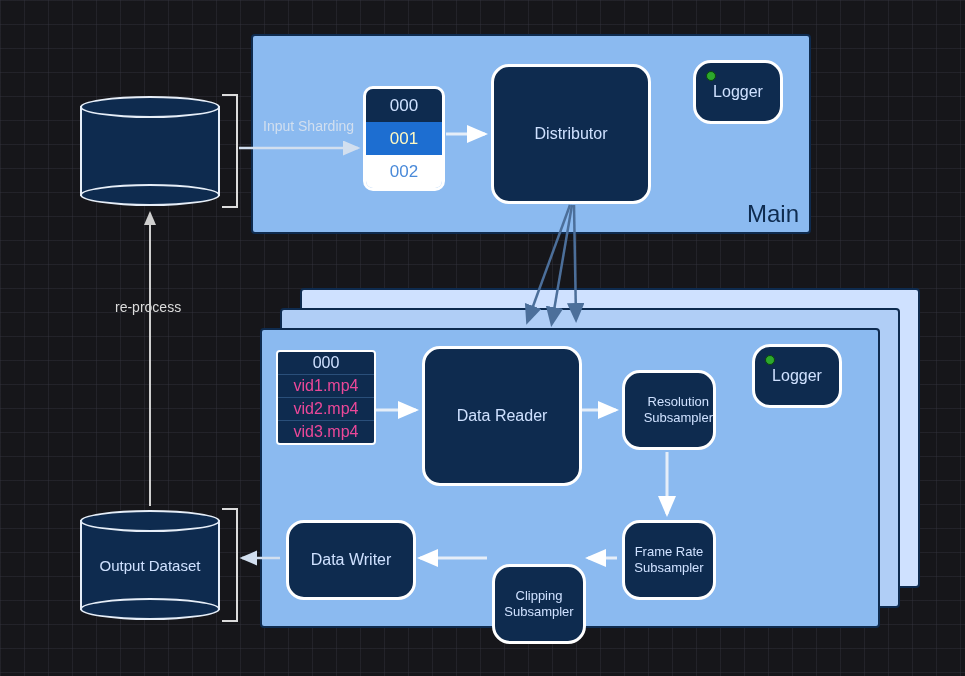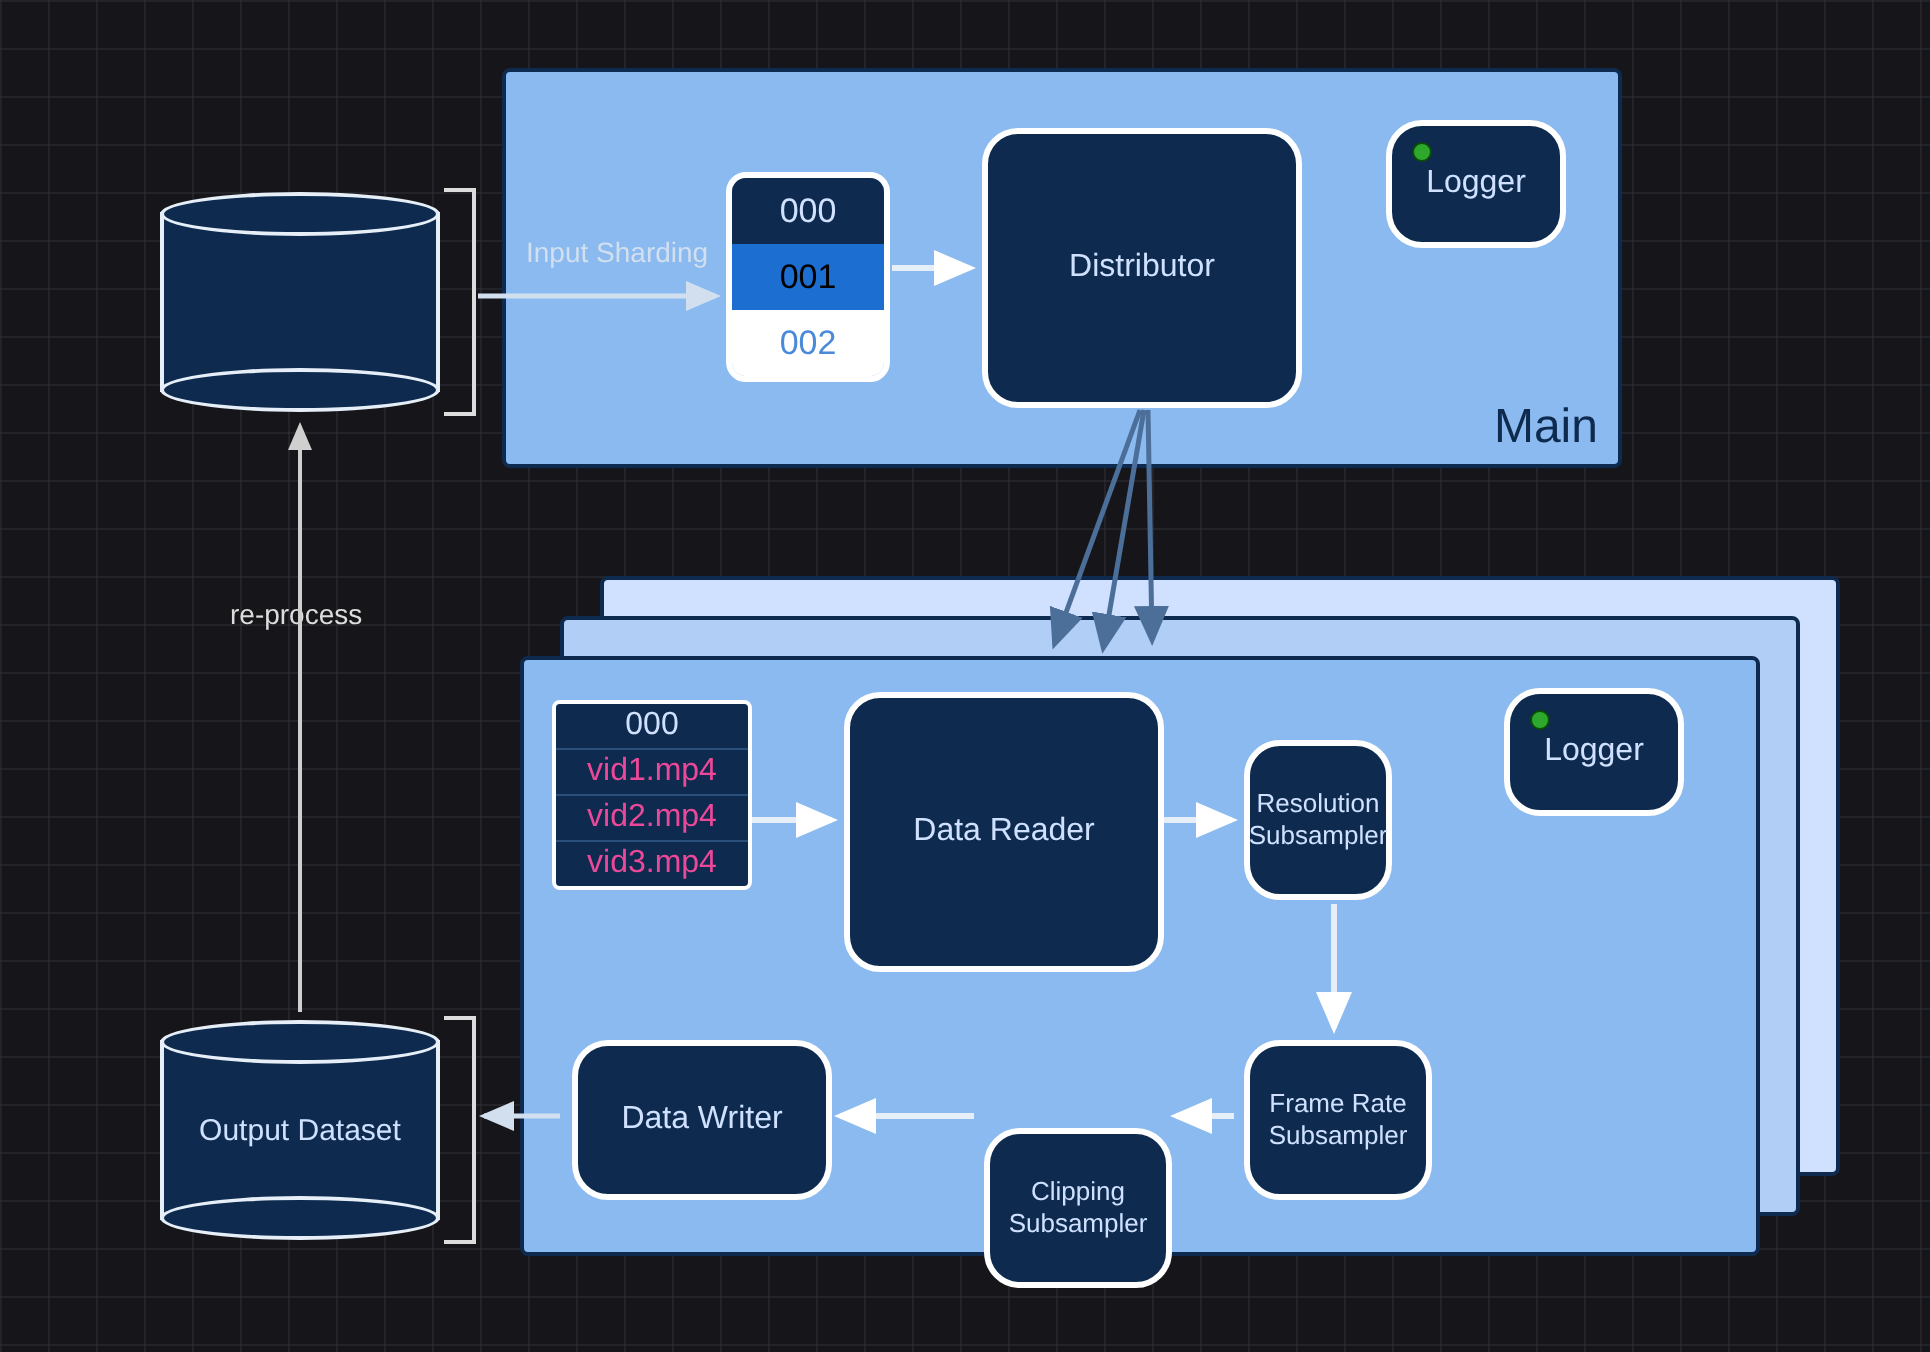--- a/index.html
+++ b/index.html
@@ -88,21 +88,21 @@
     overflow: hidden;
   }
   .shard-stack div {
     height: 33px;
     display: flex;
     align-items: center;
     justify-content: center;
     font-size: 17px;
   }
   .sh-head { background: #0e2b4f; color: #cfe1ff; }
-  .sh-mid  { background: #1d6ed1; color: #000000; font-weight: 500; }
+  .sh-mid  { background: #1d6ed1; color: #fef9c3; font-weight: 500; }
   .sh-foot { background: #ffffff; color: #4a8ad9; }
   .rbox {
     position: absolute;
     background: #0e2b4f;
     border: 3px solid #fff;
     border-radius: 18px;
     color: #cfe1ff;
     display: flex;
     align-items: center;
     justify-content: center;
@@ -191,21 +191,21 @@
       <div class="fl-head">000</div>
       <div class="fl-row">vid1.mp4</div>
       <div class="fl-row">vid2.mp4</div>
       <div class="fl-row">vid3.mp4</div>
     </div>
 
     <div class="rbox" style="left:160px; top:16px; width:160px; height:140px;">
       <span>Data Reader</span>
     </div>
 
-    <div class="rbox small" style="left:360px; top:40px; width:74px; height:80px;">
+    <div class="rbox small" style="left:360px; top:40px; width:94px; height:80px;justify-content:flex-end;">
       <span style="white-space:pre-line">Resolution
 Subsampler</span>
     </div>
 
     <div class="rbox" style="left:490px; top:14px; width:90px; height:64px;">
       <div class="dot"></div>
       <span>Logger</span>
     </div>
 
     <div class="rbox small" style="left:360px; top:190px; width:94px; height:80px;">

